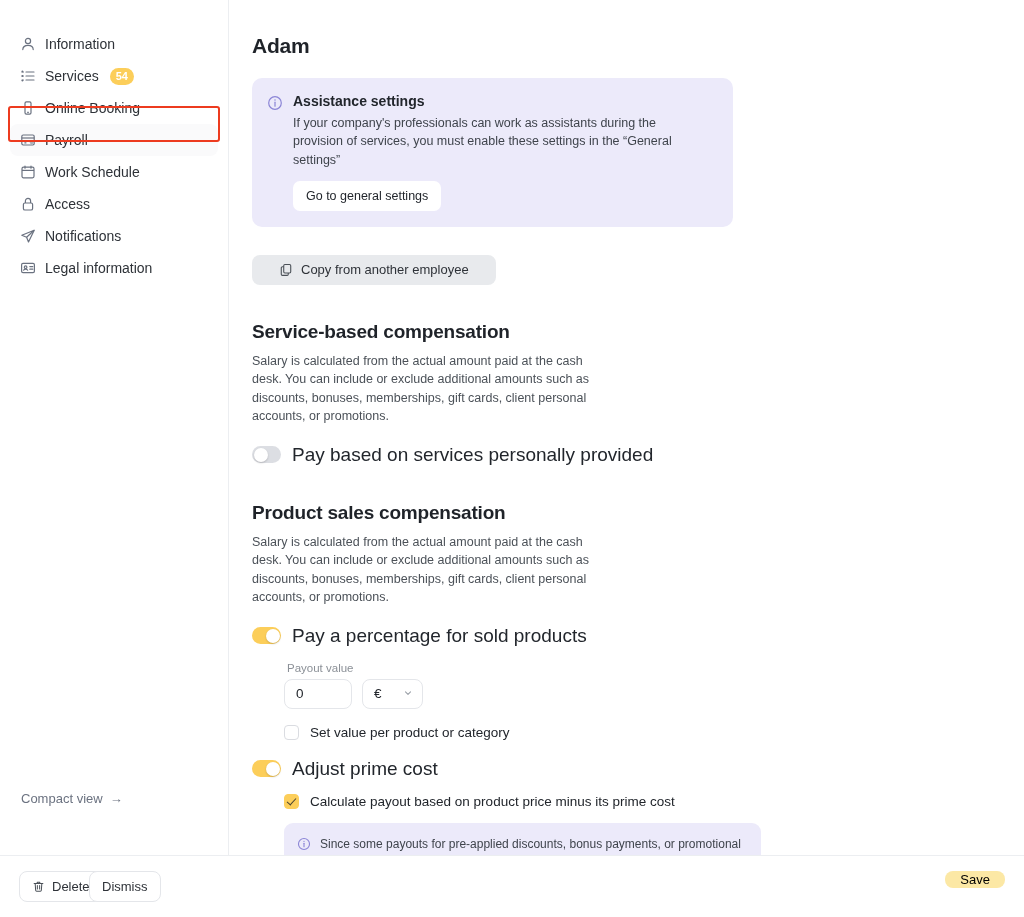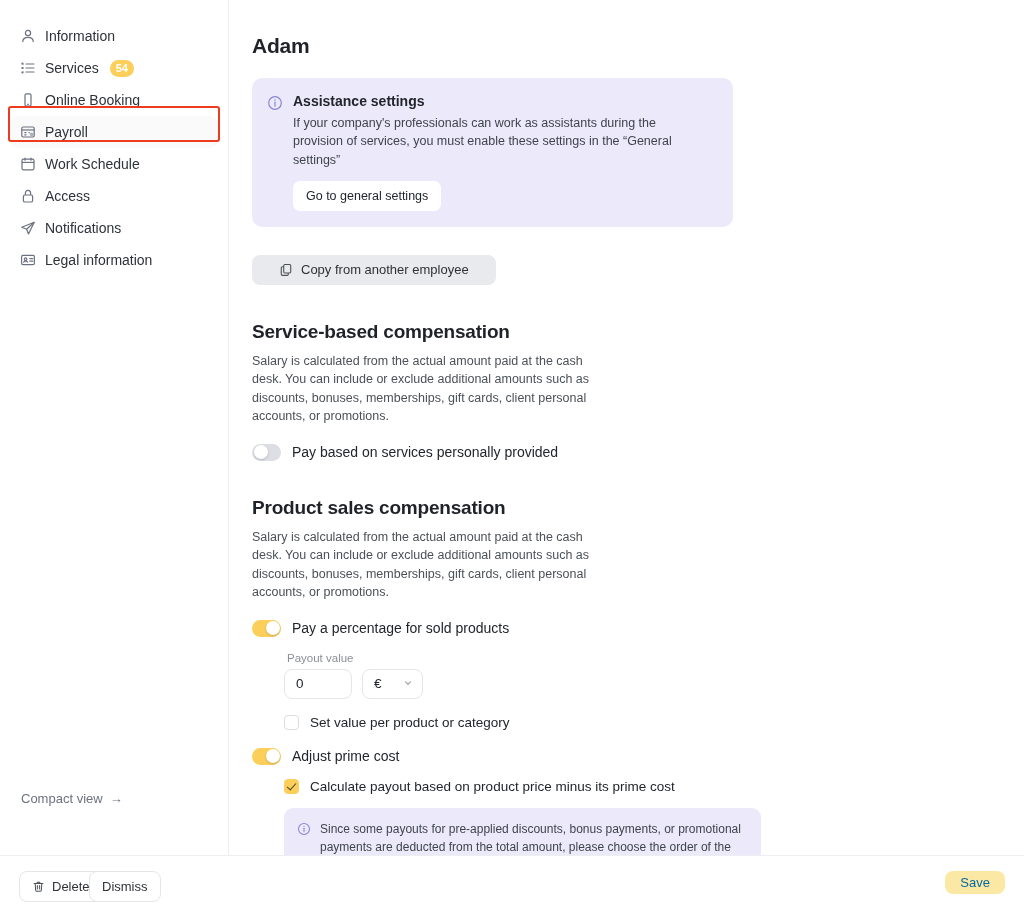--- a/index.html
+++ b/index.html
@@ -21,21 +21,21 @@
 
   
   #sidebar {
     position: absolute;
     left: 0; top: 0;
     width: 229px;
     height: 855px;
     background: #ffffff;
     border-right: 1px solid #eceef1;
   }
-  .nav-list { padding-top: 20px; }
+  .nav-list { padding-top: 28px; }
   .nav-item {
     position: relative;
     display: flex;
     align-items: center;
     gap: 9px;
     height: 32px;
     margin: 0 10px;
     padding: 0 10px;
     border-radius: 8px;
     cursor: pointer;
@@ -198,21 +198,21 @@
     position: absolute;
     top: 1.5px; left: 1.5px;
     width: 14px; height: 14px;
     border-radius: 50%;
     background: #ffffff;
     box-shadow: 0 1px 2px rgba(0,0,0,.18);
     transition: left .15s;
   }
   .toggle.on .knob { left: 13.5px; }
   .toggle-label {
-    font-size: 14px;
+    font-size: 19px;
     color: #22262c;
   }
 
   
   .indent { margin-left: 32px; }
   .field-label {
     font-size: 11.5px;
     color: #8b9097;
     margin: 15px 0 5px 3px;
   }
@@ -319,28 +319,28 @@
     color: #2e3238;
     cursor: pointer;
   }
   #delete-button { left: 19px; }
   #dismiss-button { left: 89px; }
   .btn-outline .ic { width: 13px; height: 13px; display: block; color: #4b5158; }
   #save-button {
     position: absolute;
     top: 15px;
     right: 19px;
-    height: 23px;
+    height: 17px;
     padding: 0 15px;
     background: #fce8a5;
     border: none;
     border-radius: 8px;
     font-family: inherit;
     font-size: 13px;
-    color: #0369a1;
+    color: #000000;
     cursor: pointer;
     margin-left: 13px;
   }
 </style>
 </head>
 <body>
 
 <div id="app">
 
   <aside id="sidebar">

